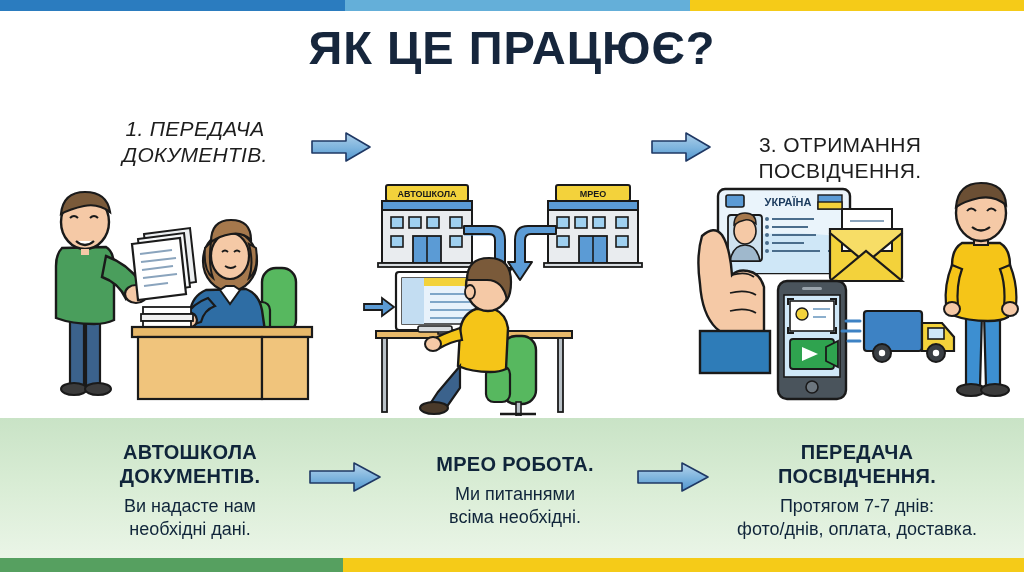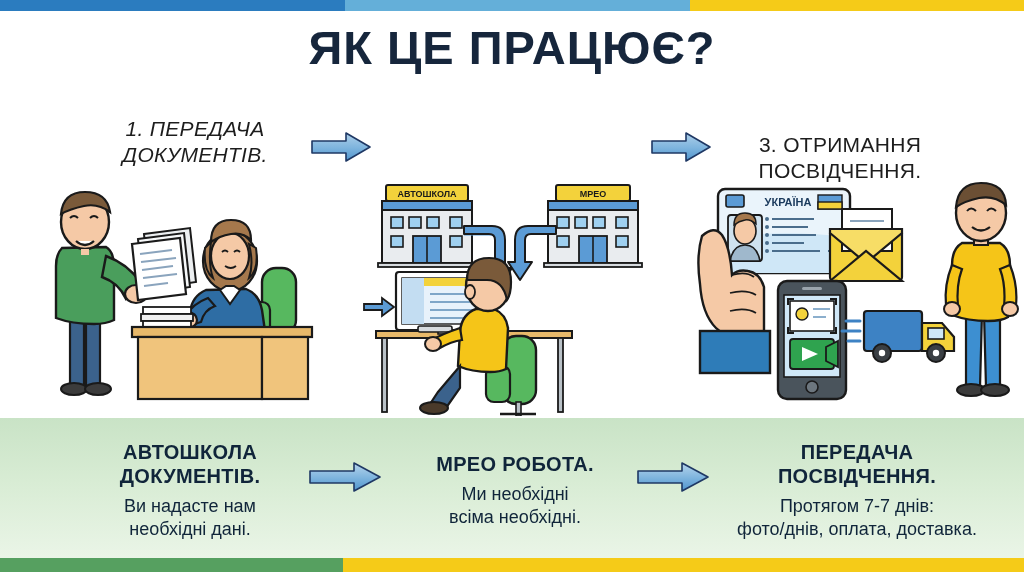--- a/index.html
+++ b/index.html
@@ -416,21 +416,21 @@
         </defs>
         <path d="M2 11 L46 11 L46 3 L72 17 L46 31 L46 23 L2 23 Z" fill="url(#agrad2)" stroke="#1f3864" stroke-width="1.6" stroke-linejoin="round"></path>
       </svg>
     </div>
 
     <div class="col c2">
       <div class="head">
         <div>МРЕО РОБОТА.</div>
       </div>
       <div class="sub">
-        <div>Ми необхідні</div>
+        <div>Ми питаннями</div>
         <div>всіма необхідні.</div>
       </div>
     </div>
 
     <div class="arrow" style="left:636px;top:42px;">
       <svg width="76" height="34" viewBox="0 0 76 34">
         <path d="M2 11 L46 11 L46 3 L72 17 L46 31 L46 23 L2 23 Z" fill="url(#agrad2)" stroke="#1f3864" stroke-width="1.6" stroke-linejoin="round"></path>
       </svg>
     </div>
 

